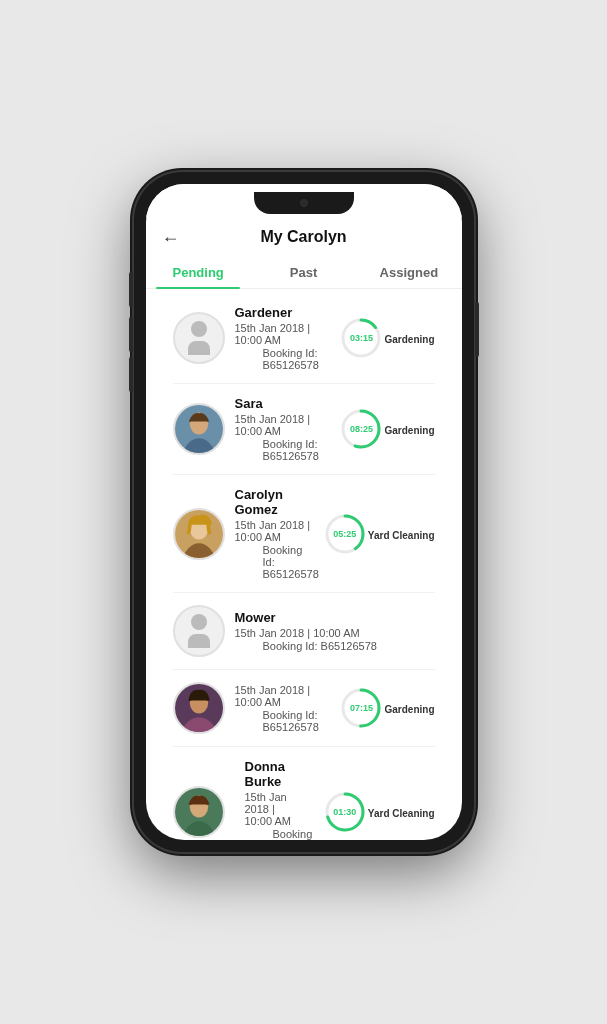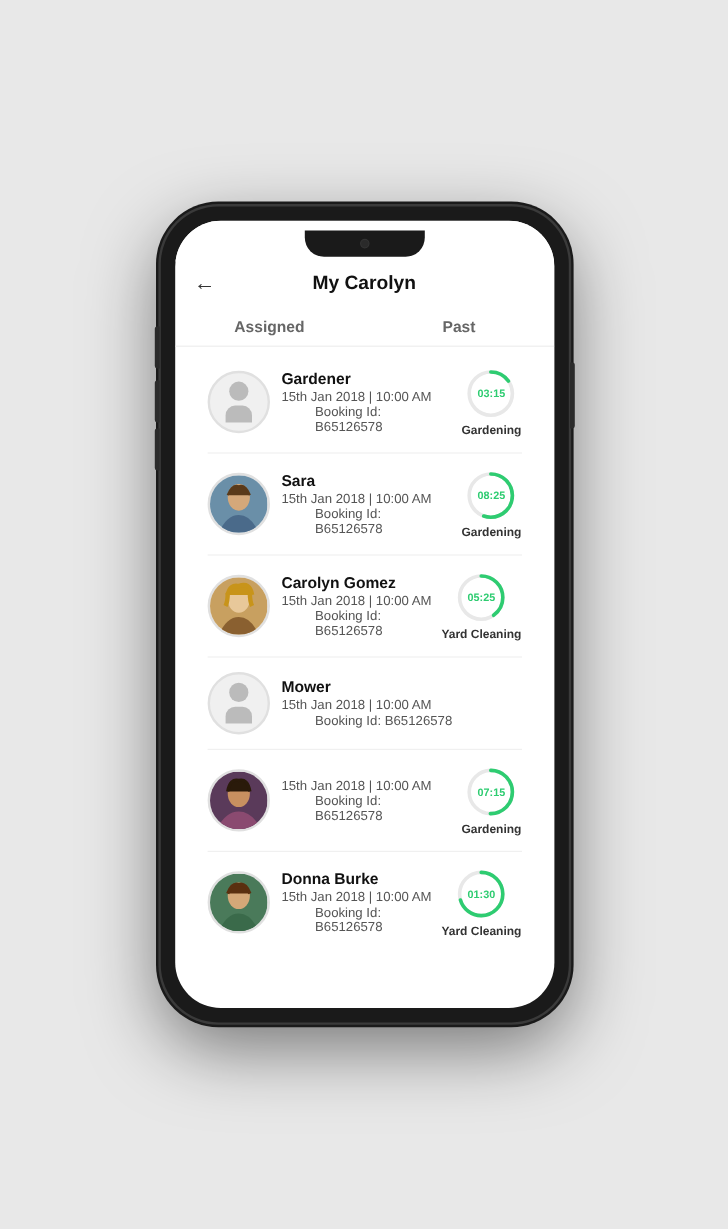--- a/index.html
+++ b/index.html
@@ -158,20 +158,21 @@
 
     .booking-item {
       display: flex;
       align-items: center;
       padding: 12px 0;
       border-bottom: 1px solid #f0f0f0;
     }
 
     .booking-item:last-child {
       border-bottom: none;
+      gap: 10px;
     }
 
     .avatar {
       width: 52px;
       height: 52px;
       border-radius: 50%;
       overflow: hidden;
       flex-shrink: 0;
       margin-right: 10px;
       background: #f0f0f0;
@@ -226,21 +227,21 @@
     }
 
     .booking-id {
       font-size: 11px;
       color: #555;
       margin-left: 28px;
     }
 
     .booking-status {
       display: flex;
-      flex-direction: column;
+      flex-direction: row;
       align-items: center;
       flex-shrink: 0;
       margin-left: 8px;
     }
 
     
     .circle-timer {
       width: 46px;
       height: 46px;
       position: relative;
@@ -299,22 +300,23 @@
     </div>
 
     <div class="app-content">
 
       <div class="header">
         <span class="back-btn">←</span>
         <span class="header-title">My Carolyn</span>
       </div>
 
       <div class="tabs">
+        <div class="tab active">Pending</div>
+        <div class="tab">Past</div>
         <div class="tab">Assigned</div>
-        <div class="tab">Past</div>
       </div>
 
       <div class="booking-list" id="booking-list">
       <div class="booking-item">
     <div class="avatar">
 
       <div class="person-icon">
         <div class="person-head"></div>
         <div class="person-body"></div>
       </div>

